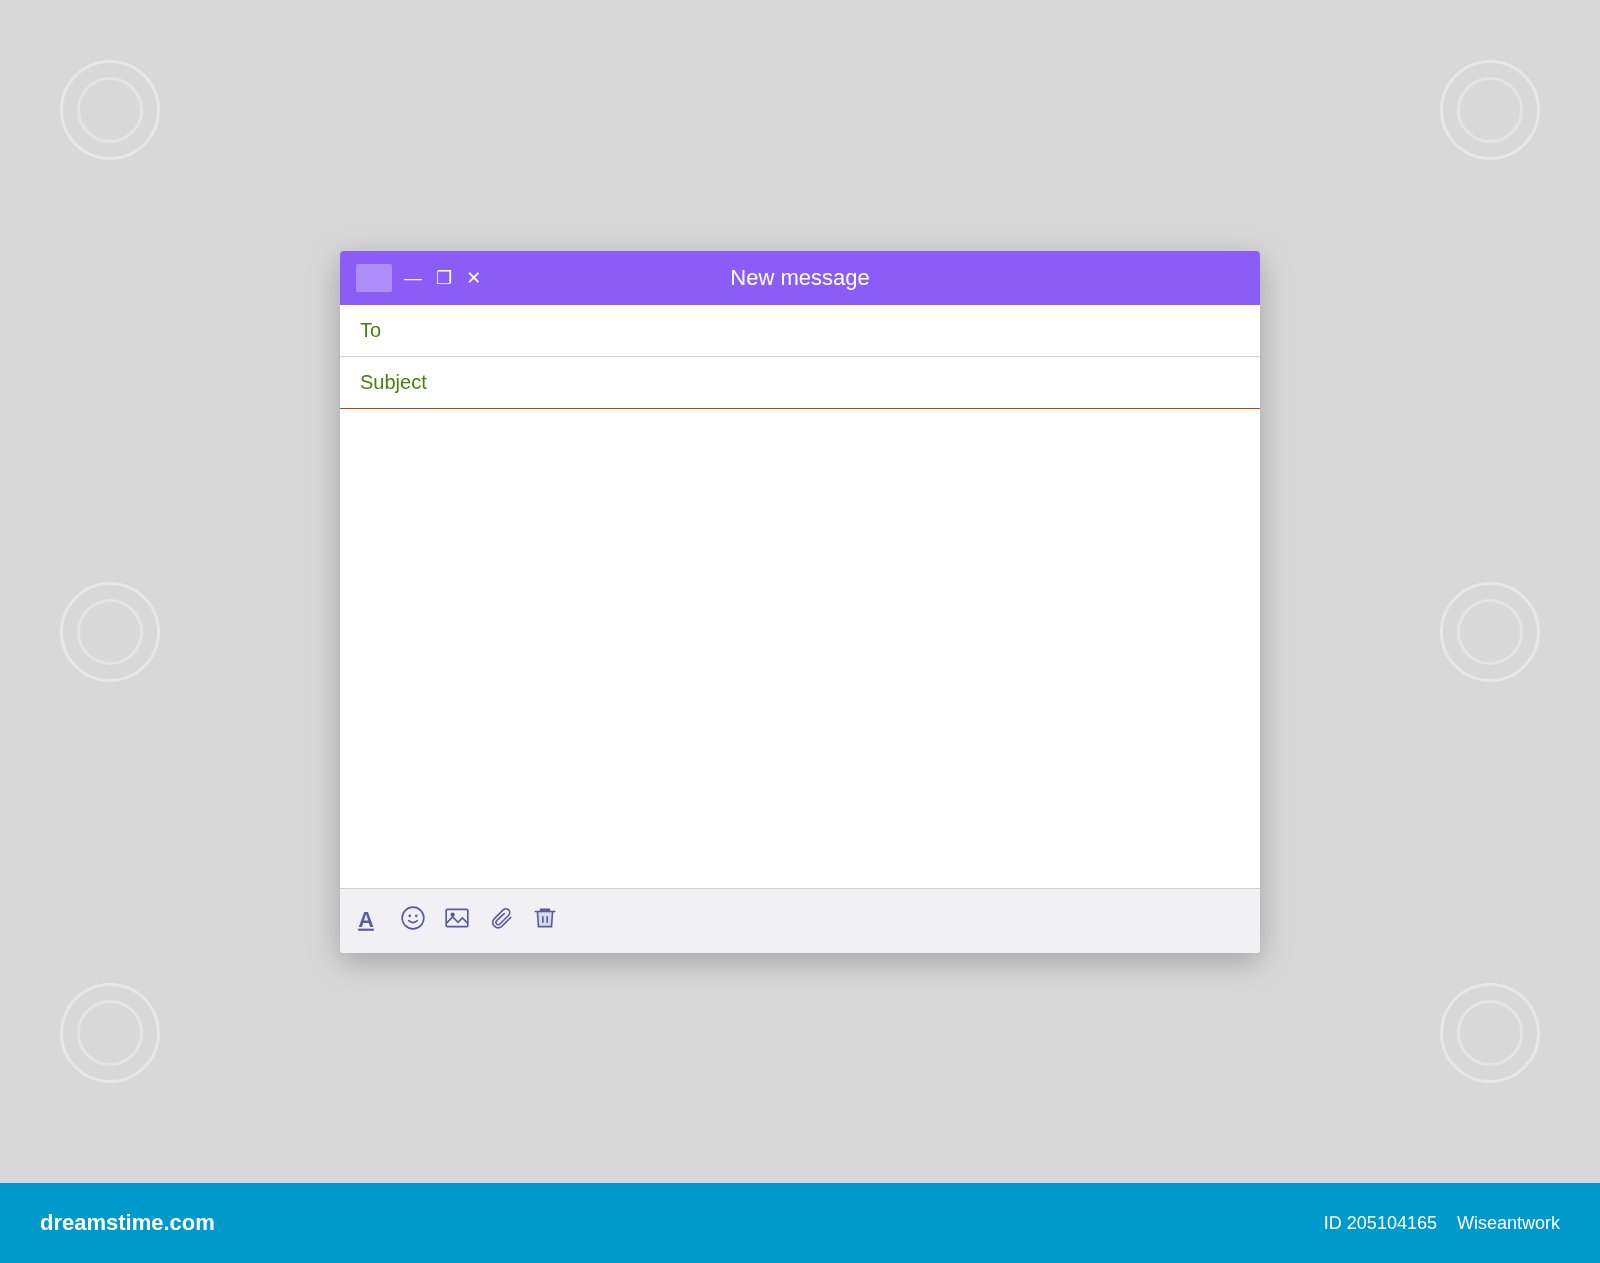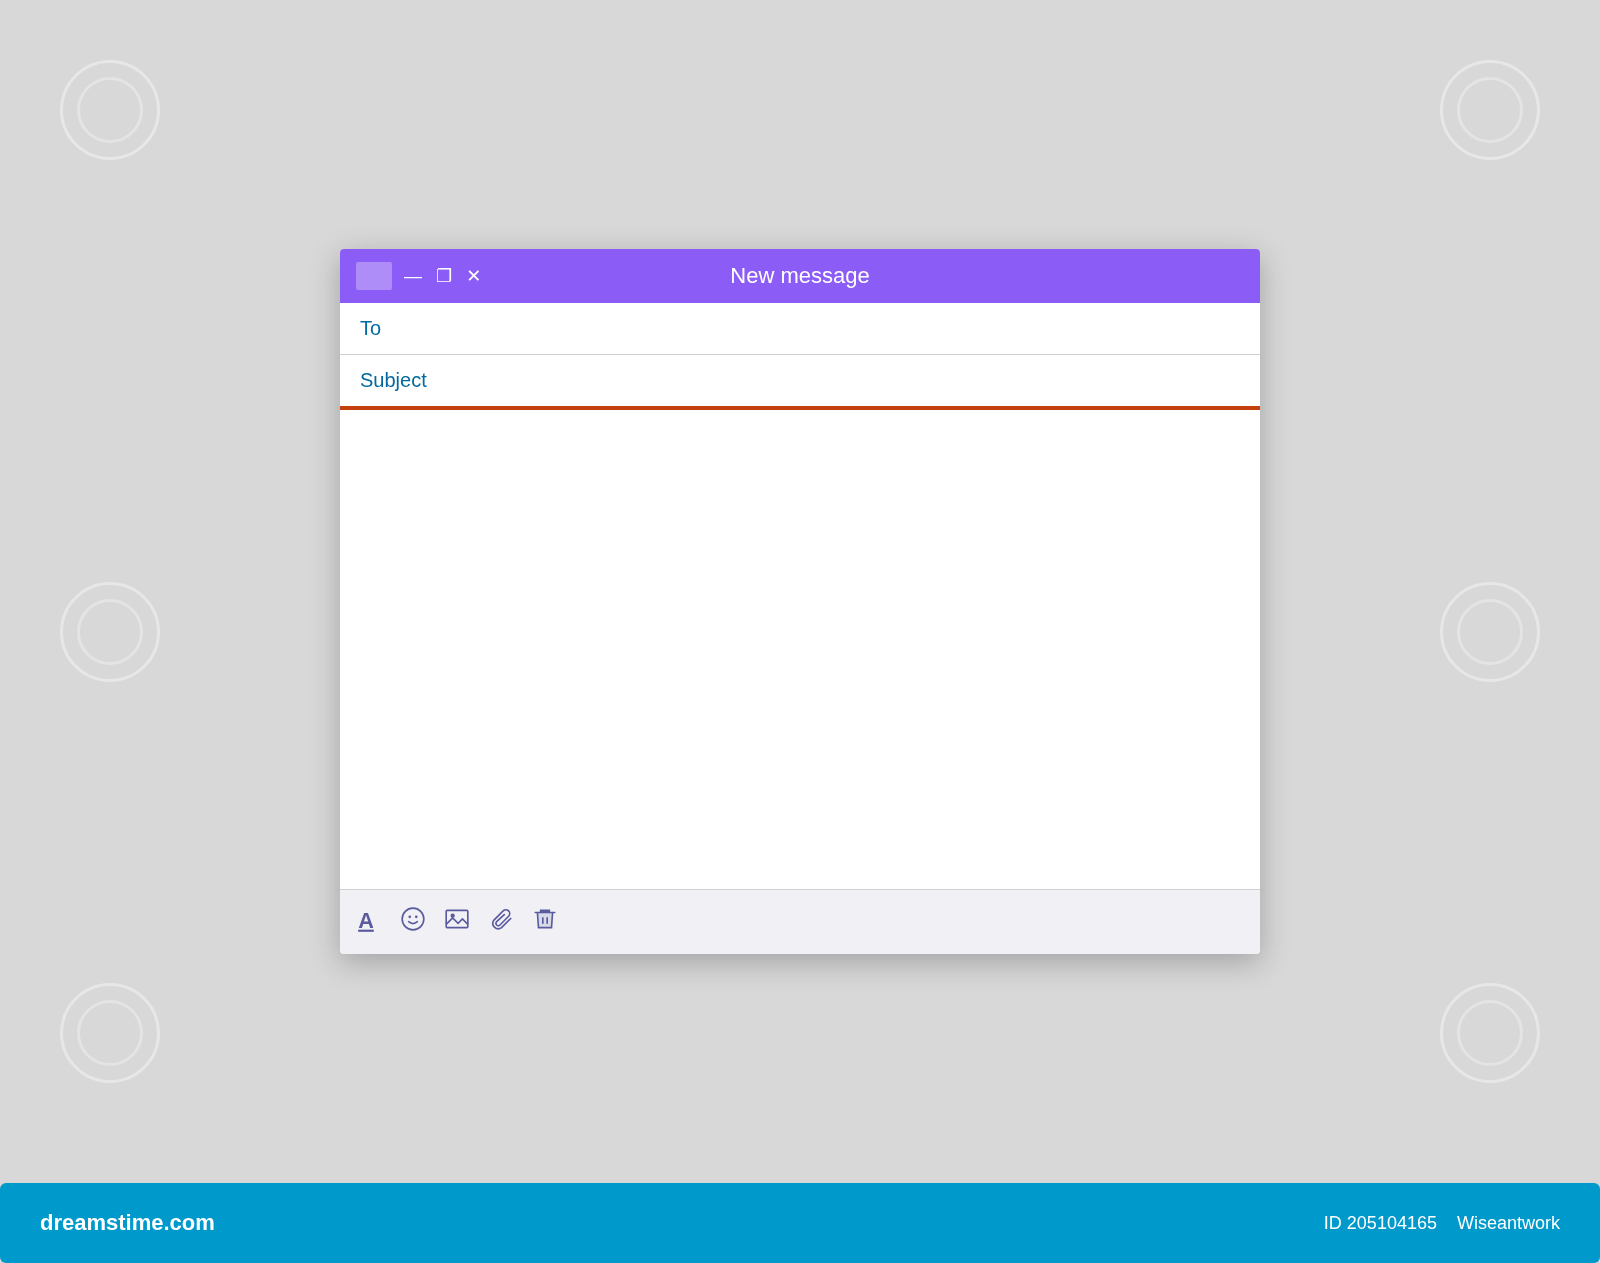--- a/index.html
+++ b/index.html
@@ -50,21 +50,20 @@
       position: absolute;
       bottom: 0;
       left: 0;
       right: 0;
       height: 80px;
       background-color: #0099cc;
       display: flex;
       align-items: center;
       justify-content: space-between;
       padding: 0 40px;
-      border-radius: 6px;
     }
     .dreamstime-text {
       color: white;
       font-size: 22px;
       font-weight: bold;
     }
     .dreamstime-id {
       color: white;
       font-size: 18px;
     }
@@ -126,27 +125,27 @@
     }
 
     
     .to-row {
       border-bottom: 1px solid #d0d0d0;
       padding: 14px 20px;
       background: #ffffff;
     }
 
     .field-placeholder {
-      color: #0369a1;
+      color: #4d7c0f;
       font-size: 20px;
     }
 
     
     .subject-row {
-      border-bottom: 4px solid #c2410c;
+      border-bottom: 1px solid #c2410c;
       padding: 14px 20px;
       background: #ffffff;
     }
 
     
     .body-area {
       height: 480px;
       background: #ffffff;
       border-bottom: 1px solid #d0d0d0;
     }

